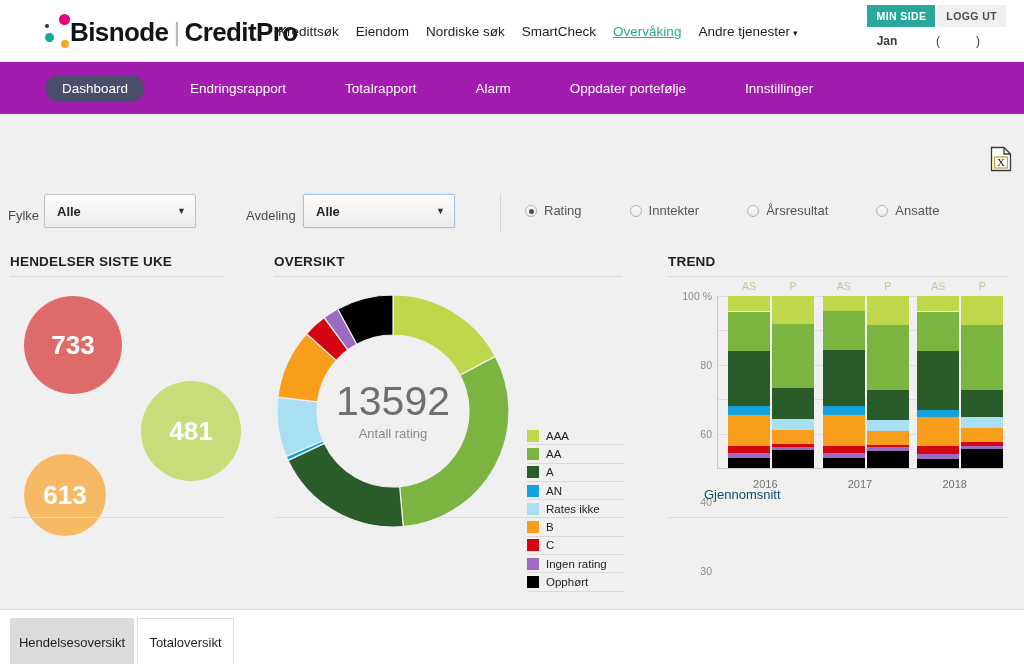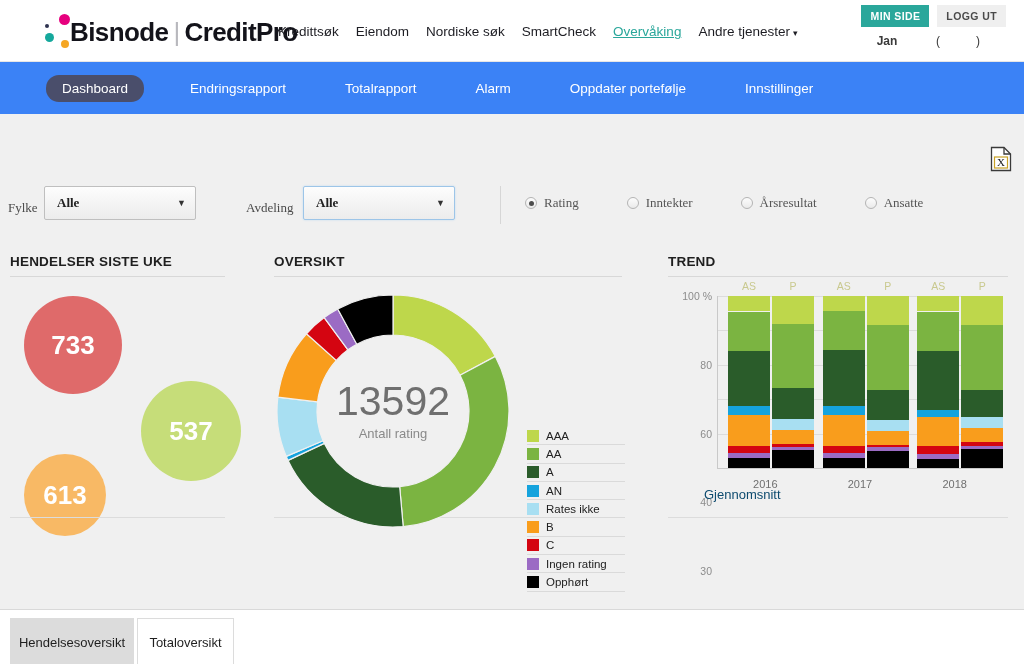--- a/index.html
+++ b/index.html
@@ -38,58 +38,58 @@
     position:absolute; left:278px; top:24px;
     display:flex; align-items:center; gap:17px;
     font-size:13.5px; color:#1d1d23; white-space:nowrap;
   }
   #mainnav .nav-link { cursor:pointer; }
   #mainnav .nav-link.active {
     color:#2aa79b; text-decoration:underline;
   }
   .caret-dn { font-size:9px; margin-left:3px; }
 
-  #acct-btns { position:absolute; right:18px; top:5px; display:flex; gap:8px; }
+  #acct-btns { position:absolute; right:18px; top:5px; display:flex; gap:2px; }
   .acct-btn {
     font-size:10.5px; font-weight:bold; letter-spacing:0.4px;
     padding:5px 9px; cursor:pointer; color:#4a4a4a; background:#efefef;
   }
   .acct-btn.primary { background:#2aa79b; color:#ffffff; }
   #acct-user {
     position:absolute; right:18px; top:34px; width:150px;
     display:flex; font-size:12px; color:#3a3a3a;
   }
   #acct-user .uname { width:62px; text-align:center; font-weight:bold;}
   #acct-user .p1 { width:40px; text-align:center; }
   #acct-user .p2 { width:40px; text-align:center; }
 
   
   #subnav {
     position:absolute; left:0; top:62px; width:1024px; height:52px;
-    background:#3b82f6;
+    background:#a21caf;
     display:flex; align-items:center;
   }
   #subnav .tabs { display:flex; align-items:center; margin-left:46px; gap:0px; }
   #subnav .tab {
     color:#ffffff; font-size:13.5px; padding:6px 13px;
     margin-right:33px; white-space:nowrap; cursor:pointer;
   }
   #subnav .tab.active {
     background:#4a4e6b; border-radius:13px; padding:6px 16px;
   }
 
   
   #content {
     position:absolute; left:0; top:114px; width:1024px; height:495px;
     background:#f0f0f0;
   }
   #excel-icon { position:absolute; right:12px; top:32px; cursor:pointer; }
 
   
-  #filters { position:absolute; left:0; top:72px; width:1024px; height:52px;font-family:Liberation Serif, serif; }
+  #filters { position:absolute; left:0; top:80px; width:1024px; height:52px; }
   .f-label { position:absolute; font-size:13px; color:#4a4a4a; top:14px; }
   #fylke-label { left:8px; }
   #avdeling-label { left:246px; }
   .sel {
     position:absolute; top:0px; height:34px; width:152px;
     background:linear-gradient(#fdfdfd,#ececec);
     border:1px solid #bfbfbf; border-radius:2px;
     font-size:13px; font-weight:bold; color:#222;
     display:flex; align-items:center; padding-left:12px; cursor:pointer;
   }
@@ -303,21 +303,21 @@
 
   <div class="panel-title" id="p1-title">HENDELSER SISTE UKE</div>
   <div class="panel-rule" id="p1-rule"></div>
   <div class="panel-title" id="p2-title">OVERSIKT</div>
   <div class="panel-rule" id="p2-rule"></div>
   <div class="panel-title" id="p3-title">TREND</div>
   <div class="panel-rule" id="p3-rule"></div>
 
   <div id="bubbles">
     <div class="bubble" id="bubble-0" style="background: rgb(223, 106, 106);">733</div>
-    <div class="bubble" id="bubble-1" style="background: rgb(198, 221, 121);">537</div>
+    <div class="bubble" id="bubble-1" style="background: rgb(198, 221, 121);">481</div>
     <div class="bubble" id="bubble-2" style="background: rgb(248, 185, 101);">613</div>
   </div>
 
   <div class="panel-sep" id="sep-1"></div>
   <div class="panel-sep" id="sep-2"></div>
   <div class="panel-sep" id="sep-3"></div>
 
   <div id="donut-wrap">
     <svg id="donut-svg" width="250" height="250" viewBox="0 0 250 250">
         <path d="M 125 9 A 116 116 0 0 1 227.3457822664546 70.39834386882143 L 192.05413320905643 89.22650115543473 A 76 76 0 0 0 125 49 Z" fill="#bed74b" stroke="#f0f0f0" stroke-width="1.2"></path>

